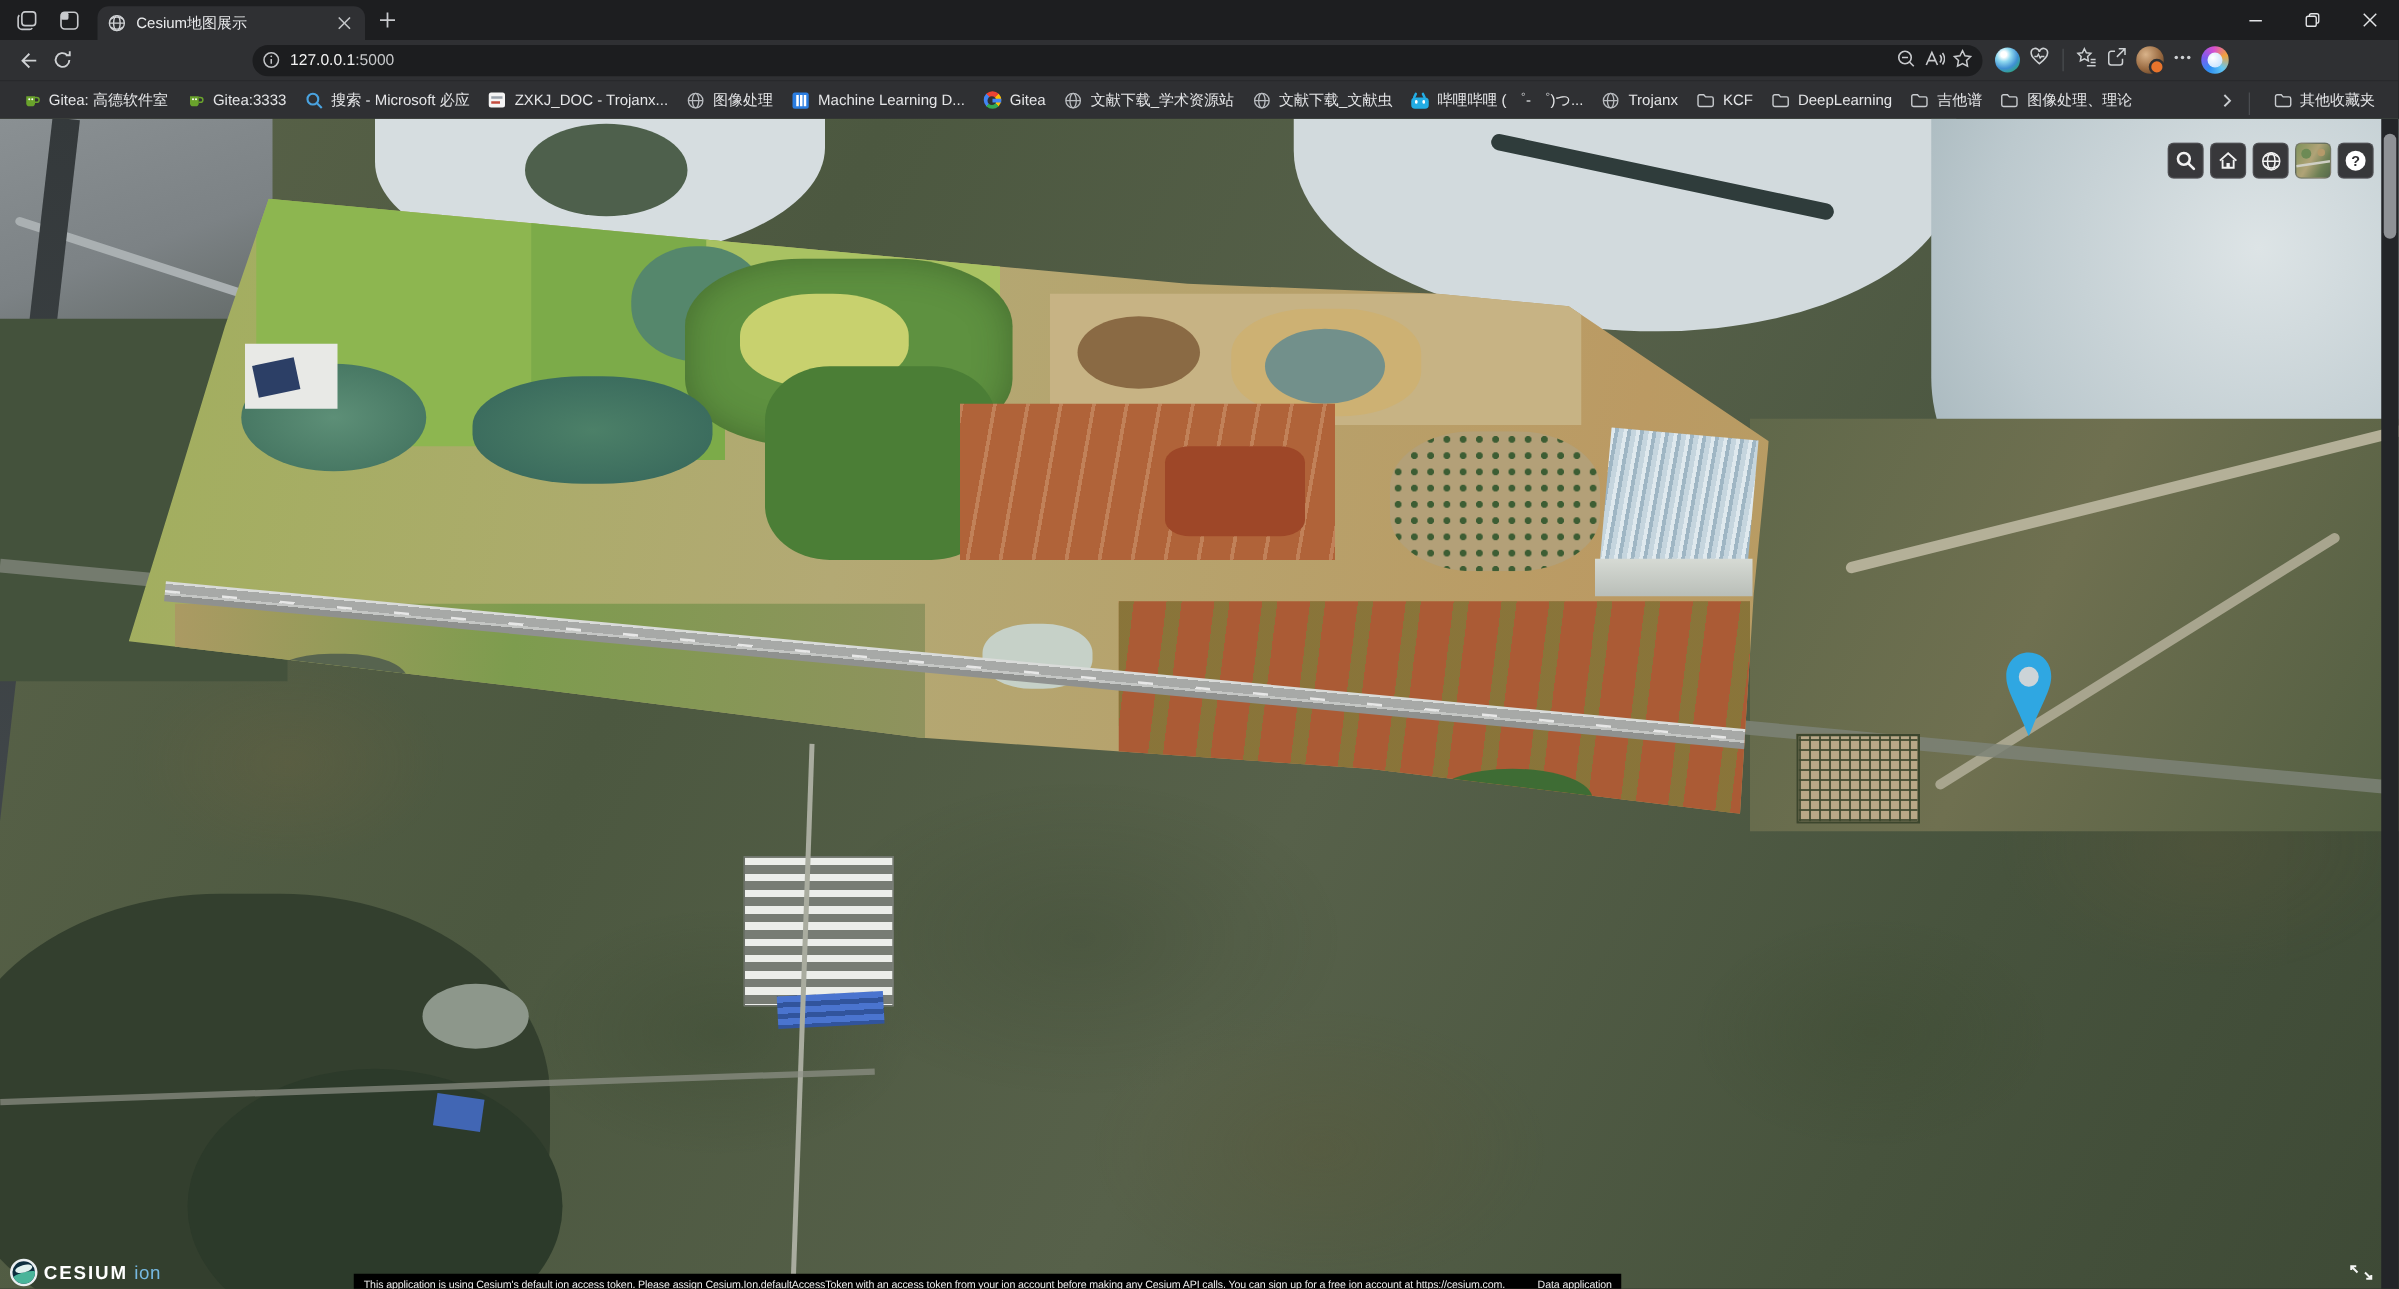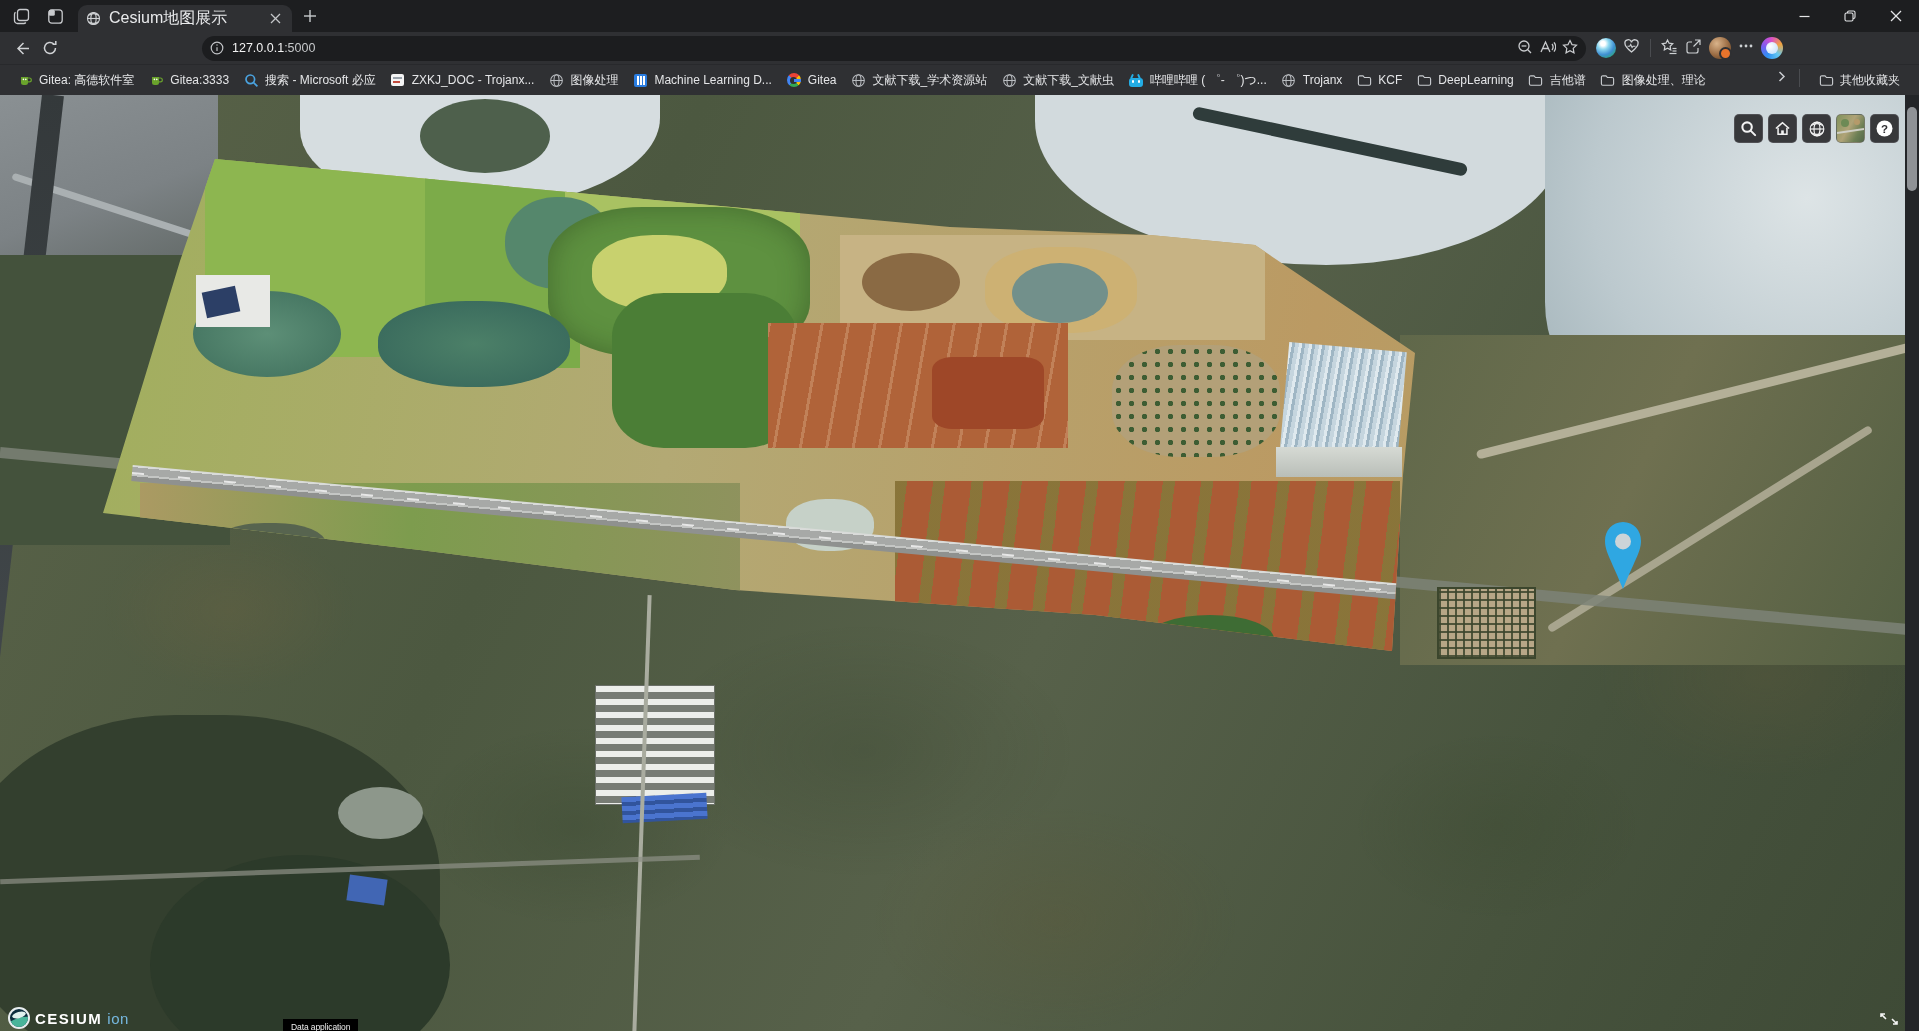--- a/index.html
+++ b/index.html
@@ -4,21 +4,21 @@
 <style>
   html,body{margin:0;padding:0;}
   body{width:1919px;height:1031px;overflow:hidden;background:#1f2022;
        font-family:"Liberation Sans","DejaVu Sans",sans-serif;
        -webkit-font-smoothing:antialiased;}
   
   .tabstrip{height:32px;background:#1d1e20;display:flex;align-items:flex-end;position:relative;}
   .chrome-btn{width:30px;height:26px;margin:0 2px 3px 6px;display:flex;align-items:center;justify-content:center;
               border-radius:6px;color:#c8cacd;}
   .tab{width:198px;height:27px;background:#2f3033;border-radius:9px 9px 0 0;display:flex;align-items:center;
-       padding:0 8px;gap:8px;color:#e9eaec;font-size:16px;margin-left:6px;}
+       padding:0 8px;gap:8px;color:#e9eaec;font-size:12px;margin-left:6px;}
   .tab .title{flex:1;white-space:nowrap;overflow:hidden;}
   .tab-close{width:18px;height:18px;border-radius:4px;display:flex;align-items:center;justify-content:center;color:#c4c6c9;}
   .newtab{width:28px;height:26px;margin:0 0 3px 4px;display:flex;align-items:center;justify-content:center;color:#c8cacd;}
   .wincontrols{position:absolute;right:0;top:0;height:32px;display:flex;}
   .winbtn{width:46px;height:32px;display:flex;align-items:center;justify-content:center;color:#e4e5e7;}
   .toolbar{height:32px;background:#2f3033;display:flex;align-items:center;padding:0 8px;}
   .nav-ic{width:28px;height:28px;display:flex;align-items:center;justify-content:center;color:#cfd1d4;border-radius:6px;}
   .omnibox{margin-left:138px;width:1368px;height:25px;background:#1c1d1f;border-radius:13px;display:flex;
            align-items:center;padding:0 8px;color:#ececec;font-size:12.5px;}
   .omnibox .host{color:#f2f2f2;}
@@ -49,21 +49,21 @@
   .bili::before{left:2.5px;transform:rotate(25deg);}
   .bili::after{right:2.5px;transform:rotate(-25deg);}
   .bili i{position:absolute;top:2.5px;left:3px;width:2px;height:3px;background:#fff;display:block;border-radius:1px;}
   .bili b{position:absolute;top:2.5px;right:3px;width:2px;height:3px;background:#fff;display:block;border-radius:1px;}
   .syno{width:13px;height:12px;background:#f4f4f4;border-radius:2px;position:relative;}
   .syno i{position:absolute;left:2px;right:2px;top:3px;height:2px;background:#9aa2ab;display:block;}
   .syno b{position:absolute;left:2px;right:4px;top:7px;height:2px;background:#c24b3e;display:block;}
   .mlicon{width:13px;height:13px;border-radius:2px;background:#2a7de1;position:relative;}
   .mlicon i,.mlicon b,.mlicon s{position:absolute;top:2px;bottom:2px;width:1.6px;background:#fff;display:block;}
   .mlicon i{left:3px;}.mlicon b{left:6px;}.mlicon s{left:9px;}
-  .bm-overflow{margin-left:auto;display:flex;align-items:flex-start;gap:8px;}
+  .bm-overflow{margin-left:auto;display:flex;align-items:flex-end;gap:8px;}
   
   .map{position:relative;width:1919px;height:937px;overflow:hidden;
        background:linear-gradient(115deg,#5a6349 0%,#4c5840 30%,#57614a 55%,#47533d 80%,#3e4a36 100%);}
   .p{position:absolute;display:block;}
   .mosaic{position:absolute;left:0;top:0;width:1919px;height:937px;
           background:linear-gradient(100deg,#9db059 0%,#b3a974 35%,#bb9a63 65%,#a7a566 100%);
           clip-path:polygon(215px 64px,600px 100px,950px 132px,1150px 140px,1255px 150px,1415px 258px,
                             1403px 380px,1392px 556px,1095px 520px,735px 495px,420px 455px,103px 418px,
                             143px 288px,180px 166px);}
   .lines-v{background-image:repeating-linear-gradient(97deg,rgba(40,60,20,.14) 0 2px,transparent 2px 42px);}
@@ -505,20 +505,21 @@
   <div class="ion-logo">
     <span class="ion-circle">
         <i></i>
         <b></b>
       </span>
     <span class="cesium-txt">CESIUM</span>
     <span class="ion-txt">ion</span>
   </div>
 
   <div class="credit">
+    <span>This application is using Cesium's default ion access token. Please assign Cesium.Ion.defaultAccessToken with an access token from your ion account before making any Cesium API calls. You can sign up for a free ion account at https://cesium.com.</span>
     <span>Data application</span>
   </div>
 
   <div class="fs-btn">
     <svg width="20" height="14" viewBox="0 0 20 14" fill="none" stroke="currentColor" stroke-width="1.6">
       <path d="M2 5 V2 H6 M2 2 L7 7"></path>
         <path d="M18 9 V12 H14 M18 12 L13 7"></path>
     </svg>
   </div>
 

